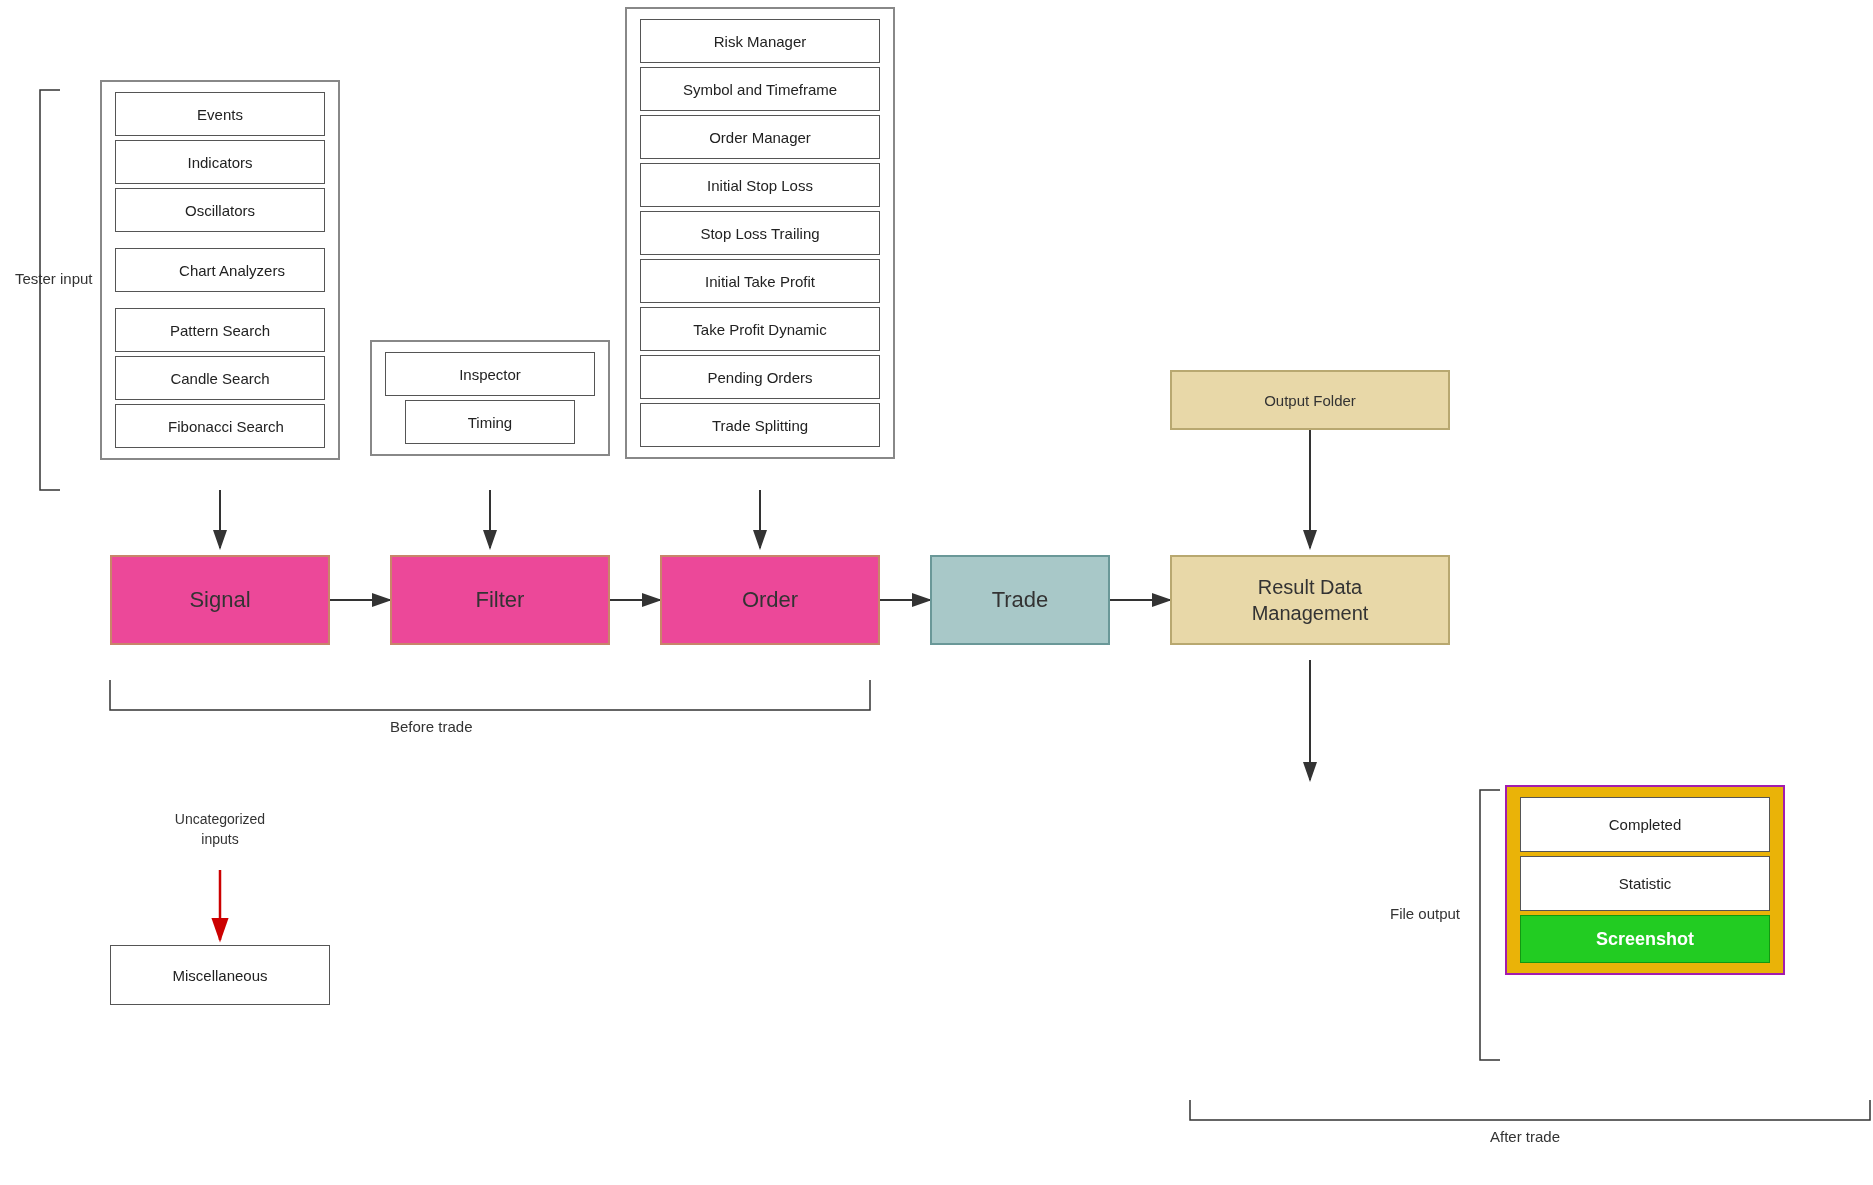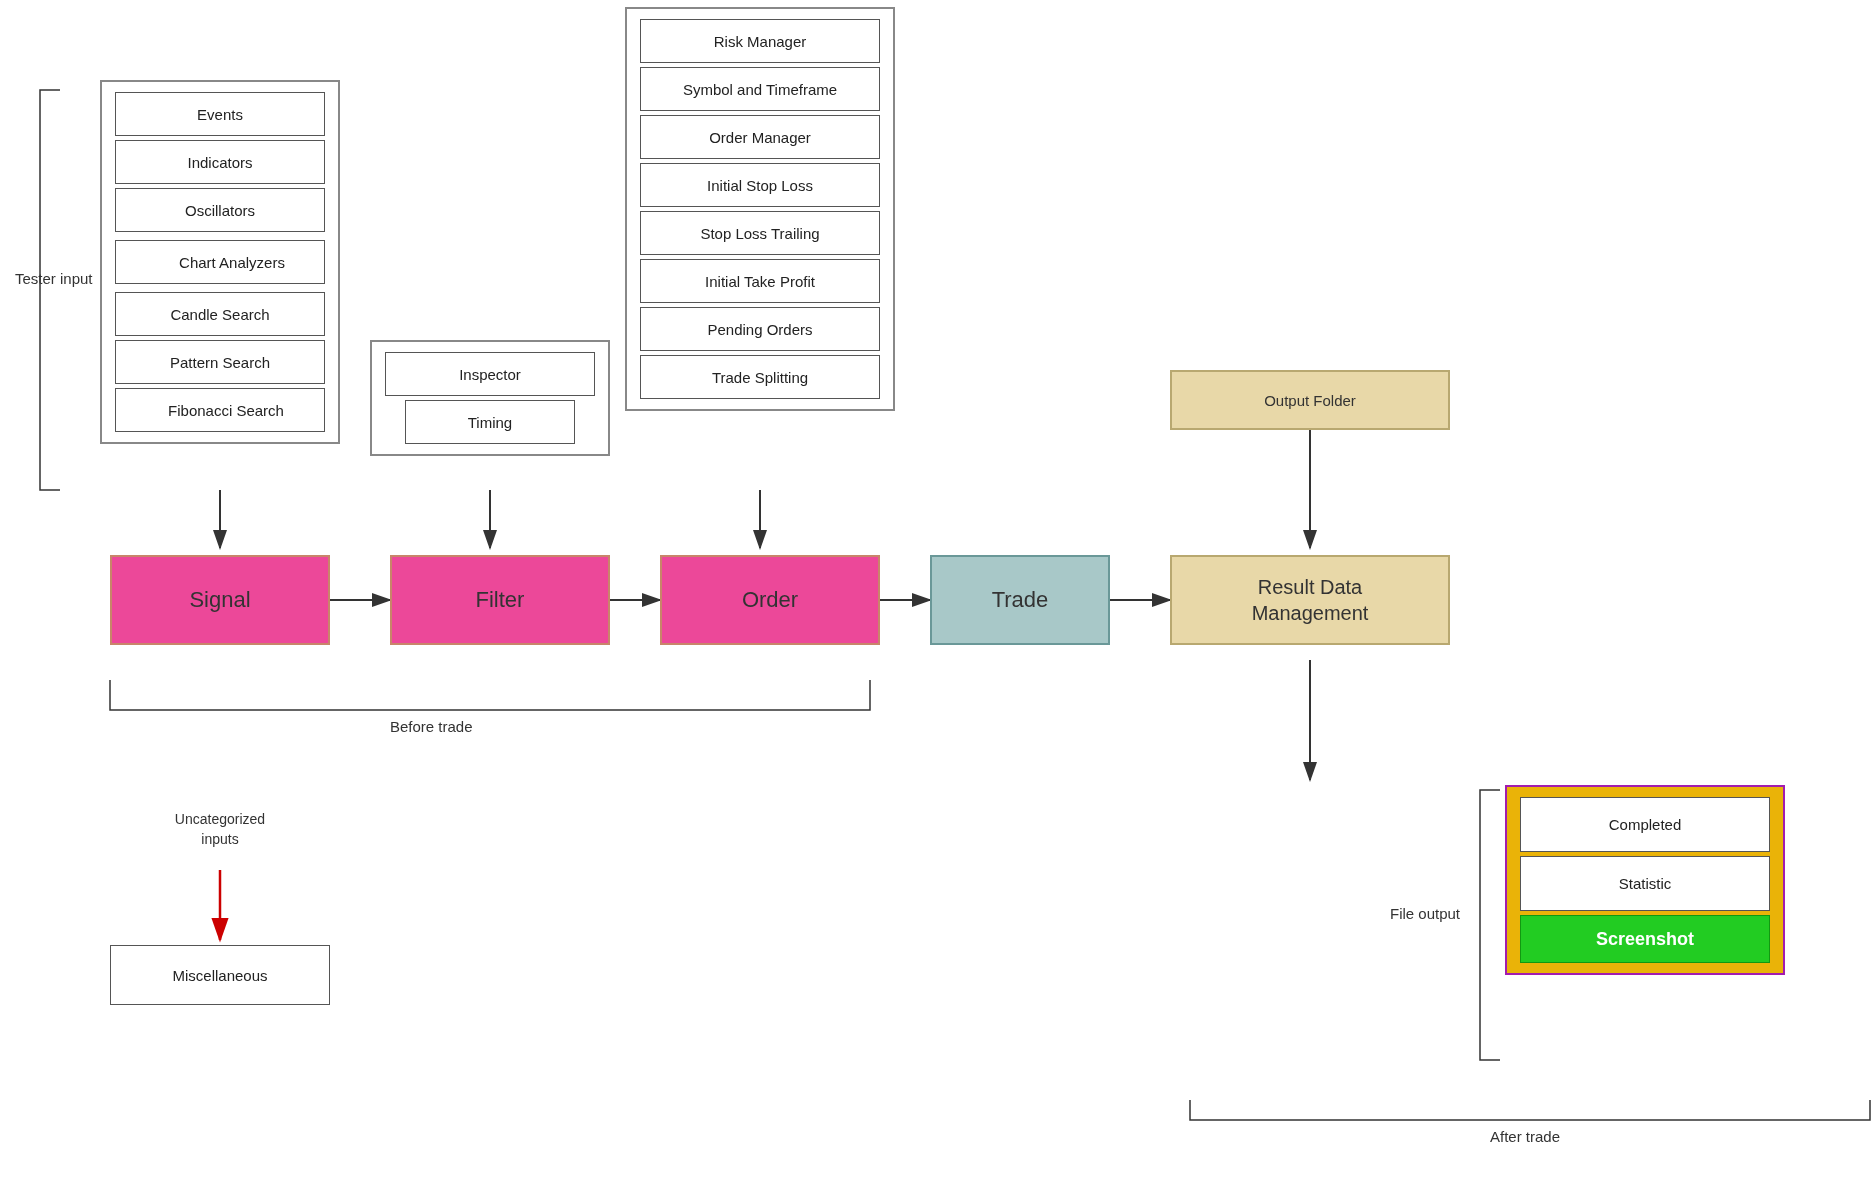--- a/index.html
+++ b/index.html
@@ -132,28 +132,28 @@
   <div style="position:absolute; left:100px; top:80px; width:240px; border:2px solid #888; padding:6px 8px; background:#fff;">
     <div class="box" style="position:relative; width:210px; height:44px; margin:4px auto; border:1.5px solid #555;">
       <span>Events</span>
     </div>
     <div class="box" style="position:relative; width:210px; height:44px; margin:4px auto; border:1.5px solid #555;">
       <span>Indicators</span>
     </div>
     <div class="box" style="position:relative; width:210px; height:44px; margin:4px auto; border:1.5px solid #555;">
       <span>Oscillators</span>
     </div>
-    <div class="box" style="position:relative; width:210px; height:44px; margin:8px auto; border:1.5px solid #555;padding-left:24px;">
+    <div class="box" style="position:relative; width:210px; height:44px; margin:16px auto; border:1.5px solid #555;padding-left:24px;">
       <span>Chart Analyzers</span>
     </div>
     <div class="box" style="position:relative; width:210px; height:44px; margin:4px auto; border:1.5px solid #555;">
+      <span>Pattern Search</span>
+    </div>
+    <div class="box" style="position:relative; width:210px; height:44px; margin:4px auto; border:1.5px solid #555;">
       <span>Candle Search</span>
-    </div>
-    <div class="box" style="position:relative; width:210px; height:44px; margin:4px auto; border:1.5px solid #555;">
-      <span>Pattern Search</span>
     </div>
     <div class="box" style="position:relative; width:210px; height:44px; margin:4px auto; border:1.5px solid #555;padding-left:12px;">
       <span>Fibonacci Search</span>
     </div>
   </div>
 
   <div style="position:absolute; left:370px; top:340px; width:240px; border:2px solid #888; padding:6px 8px; background:#fff;">
     <div class="box" style="position:relative; width:210px; height:44px; margin:4px auto; border:1.5px solid #555;">
       <span>Inspector</span>
     </div>
@@ -173,20 +173,23 @@
       <span>Order Manager</span>
     </div>
     <div class="box" style="position:relative; width:240px; height:44px; margin:4px auto; border:1.5px solid #555;">
       <span>Initial Stop Loss</span>
     </div>
     <div class="box" style="position:relative; width:240px; height:44px; margin:4px auto; border:1.5px solid #555;">
       <span>Stop Loss Trailing</span>
     </div>
     <div class="box" style="position:relative; width:240px; height:44px; margin:4px auto; border:1.5px solid #555;">
       <span>Initial Take Profit</span>
+    </div>
+    <div class="box" style="position:relative; width:240px; height:44px; margin:4px auto; border:1.5px solid #555;">
+      <span>Take Profit Dynamic</span>
     </div>
     <div class="box" style="position:relative; width:240px; height:44px; margin:4px auto; border:1.5px solid #555;">
       <span>Pending Orders</span>
     </div>
     <div class="box" style="position:relative; width:240px; height:44px; margin:4px auto; border:1.5px solid #555;">
       <span>Trade Splitting</span>
     </div>
   </div>
 
   <div class="box box-salmon" style="left:110px; top:555px; width:220px; height:90px;">

